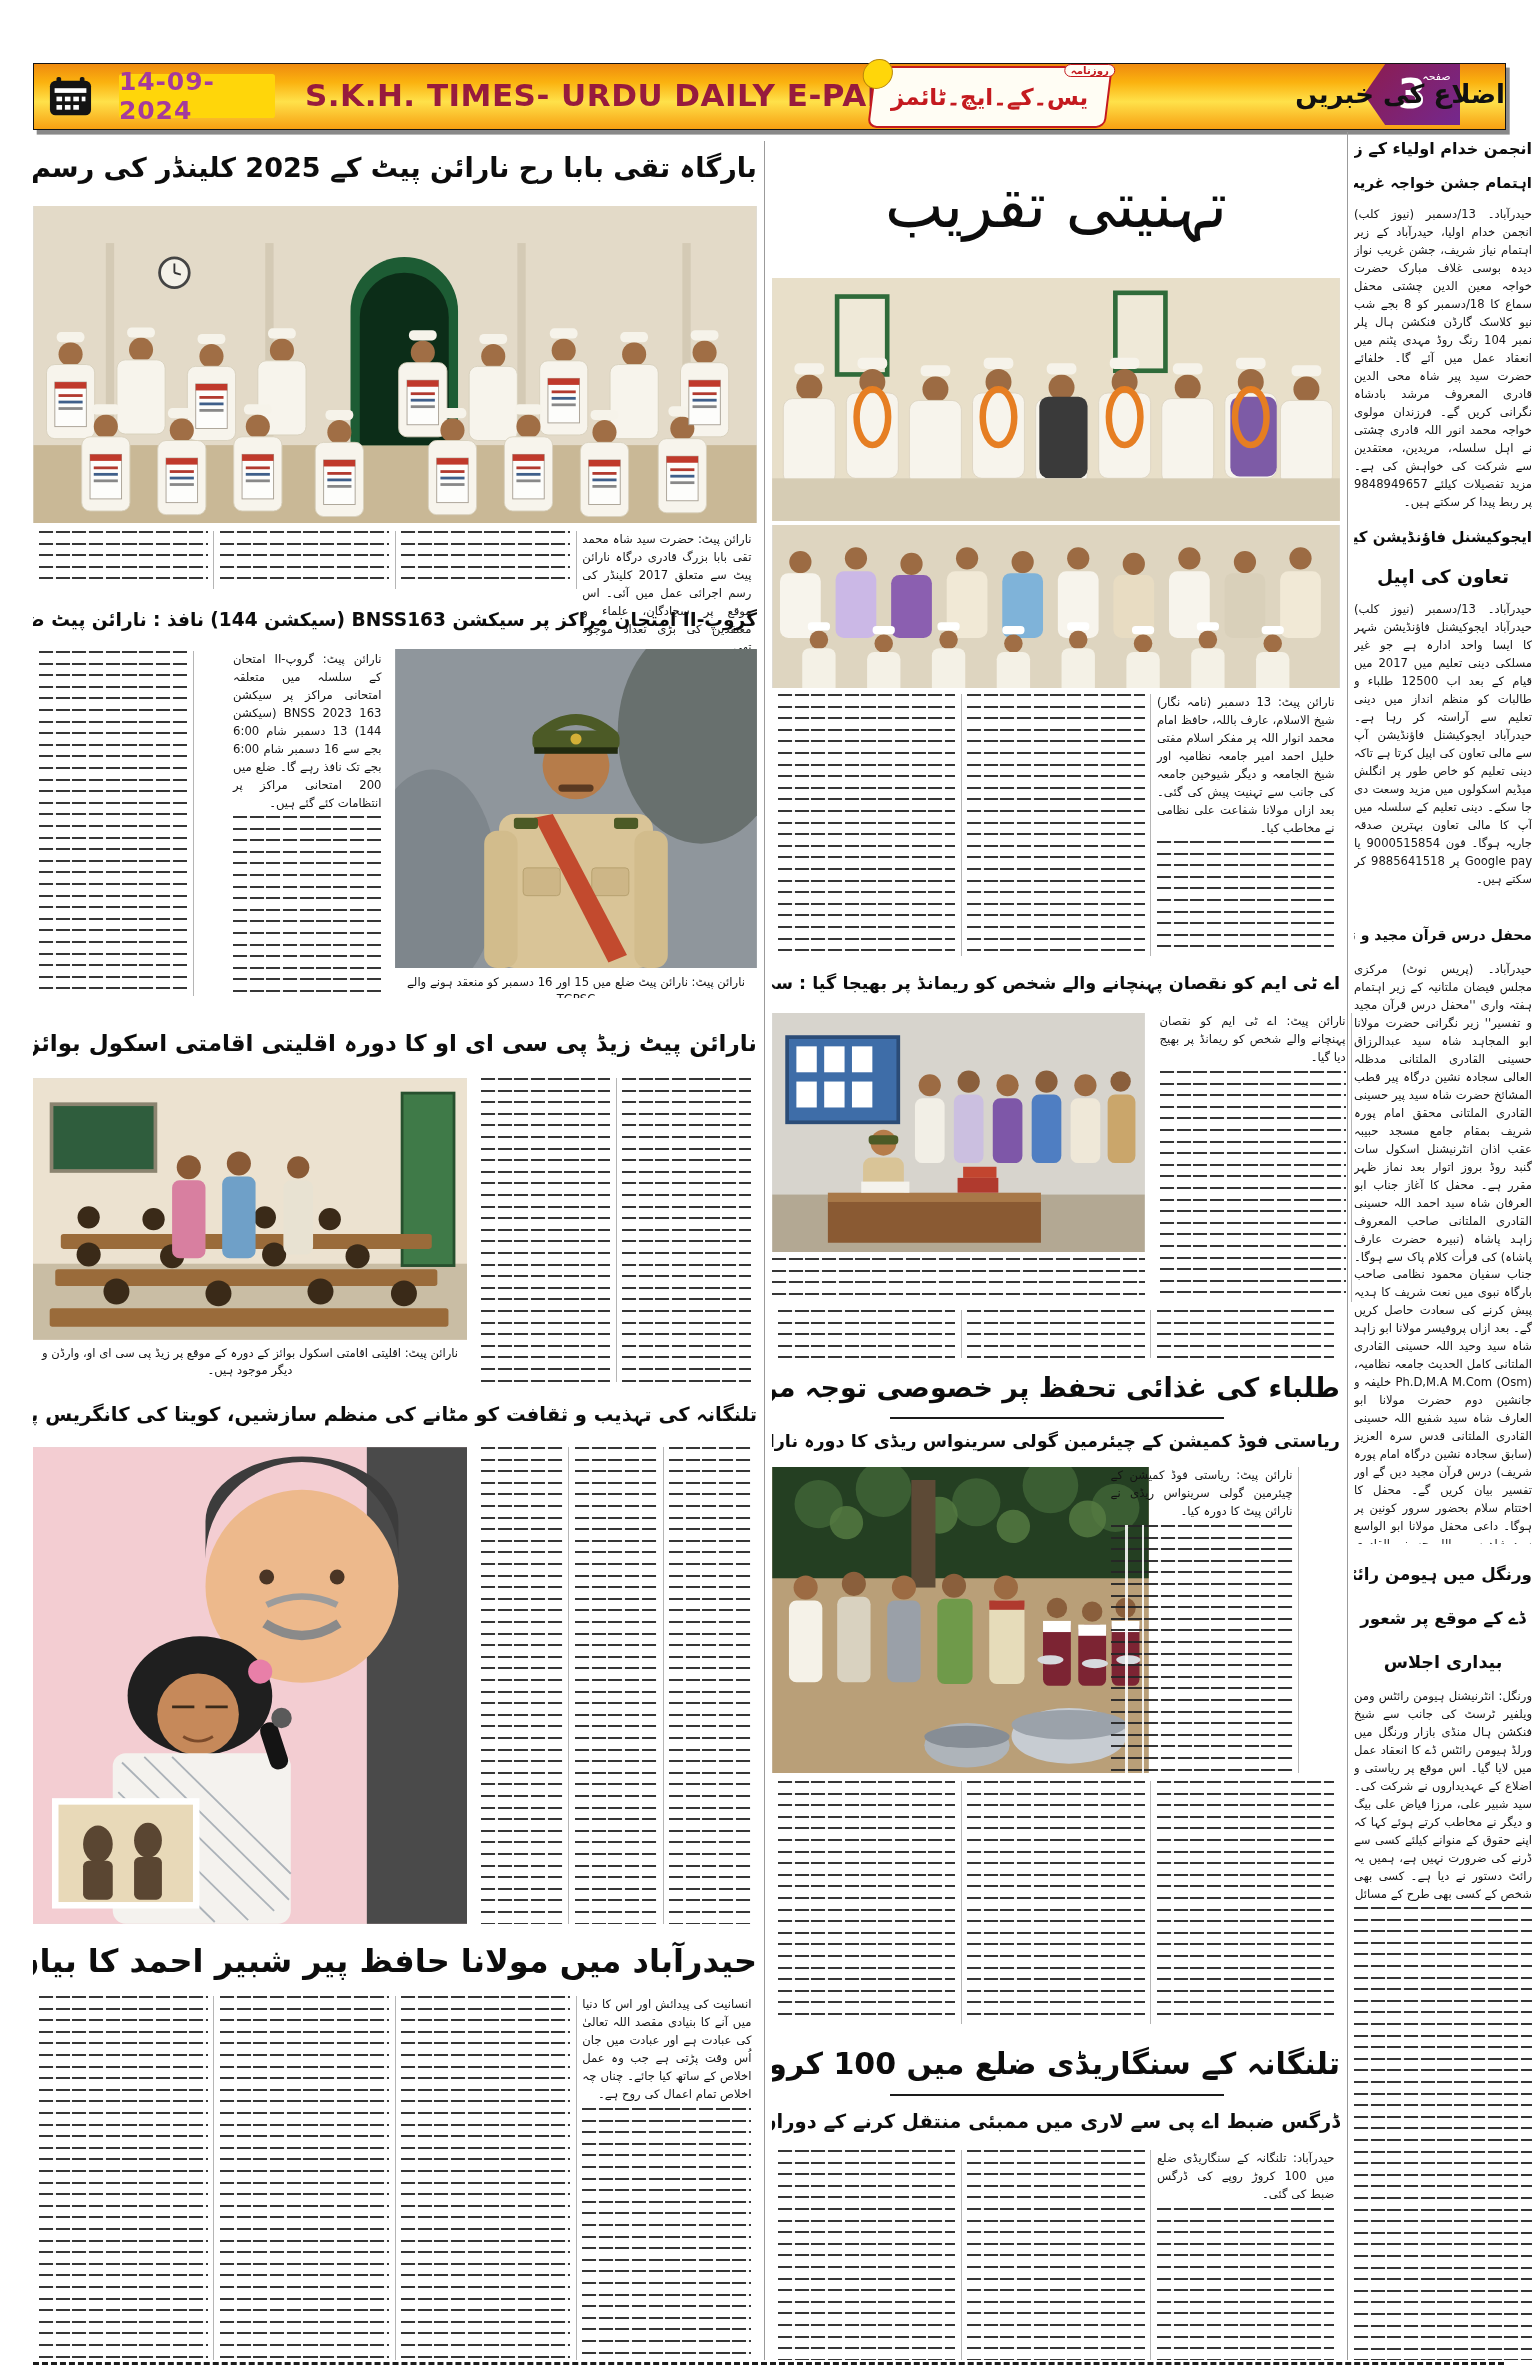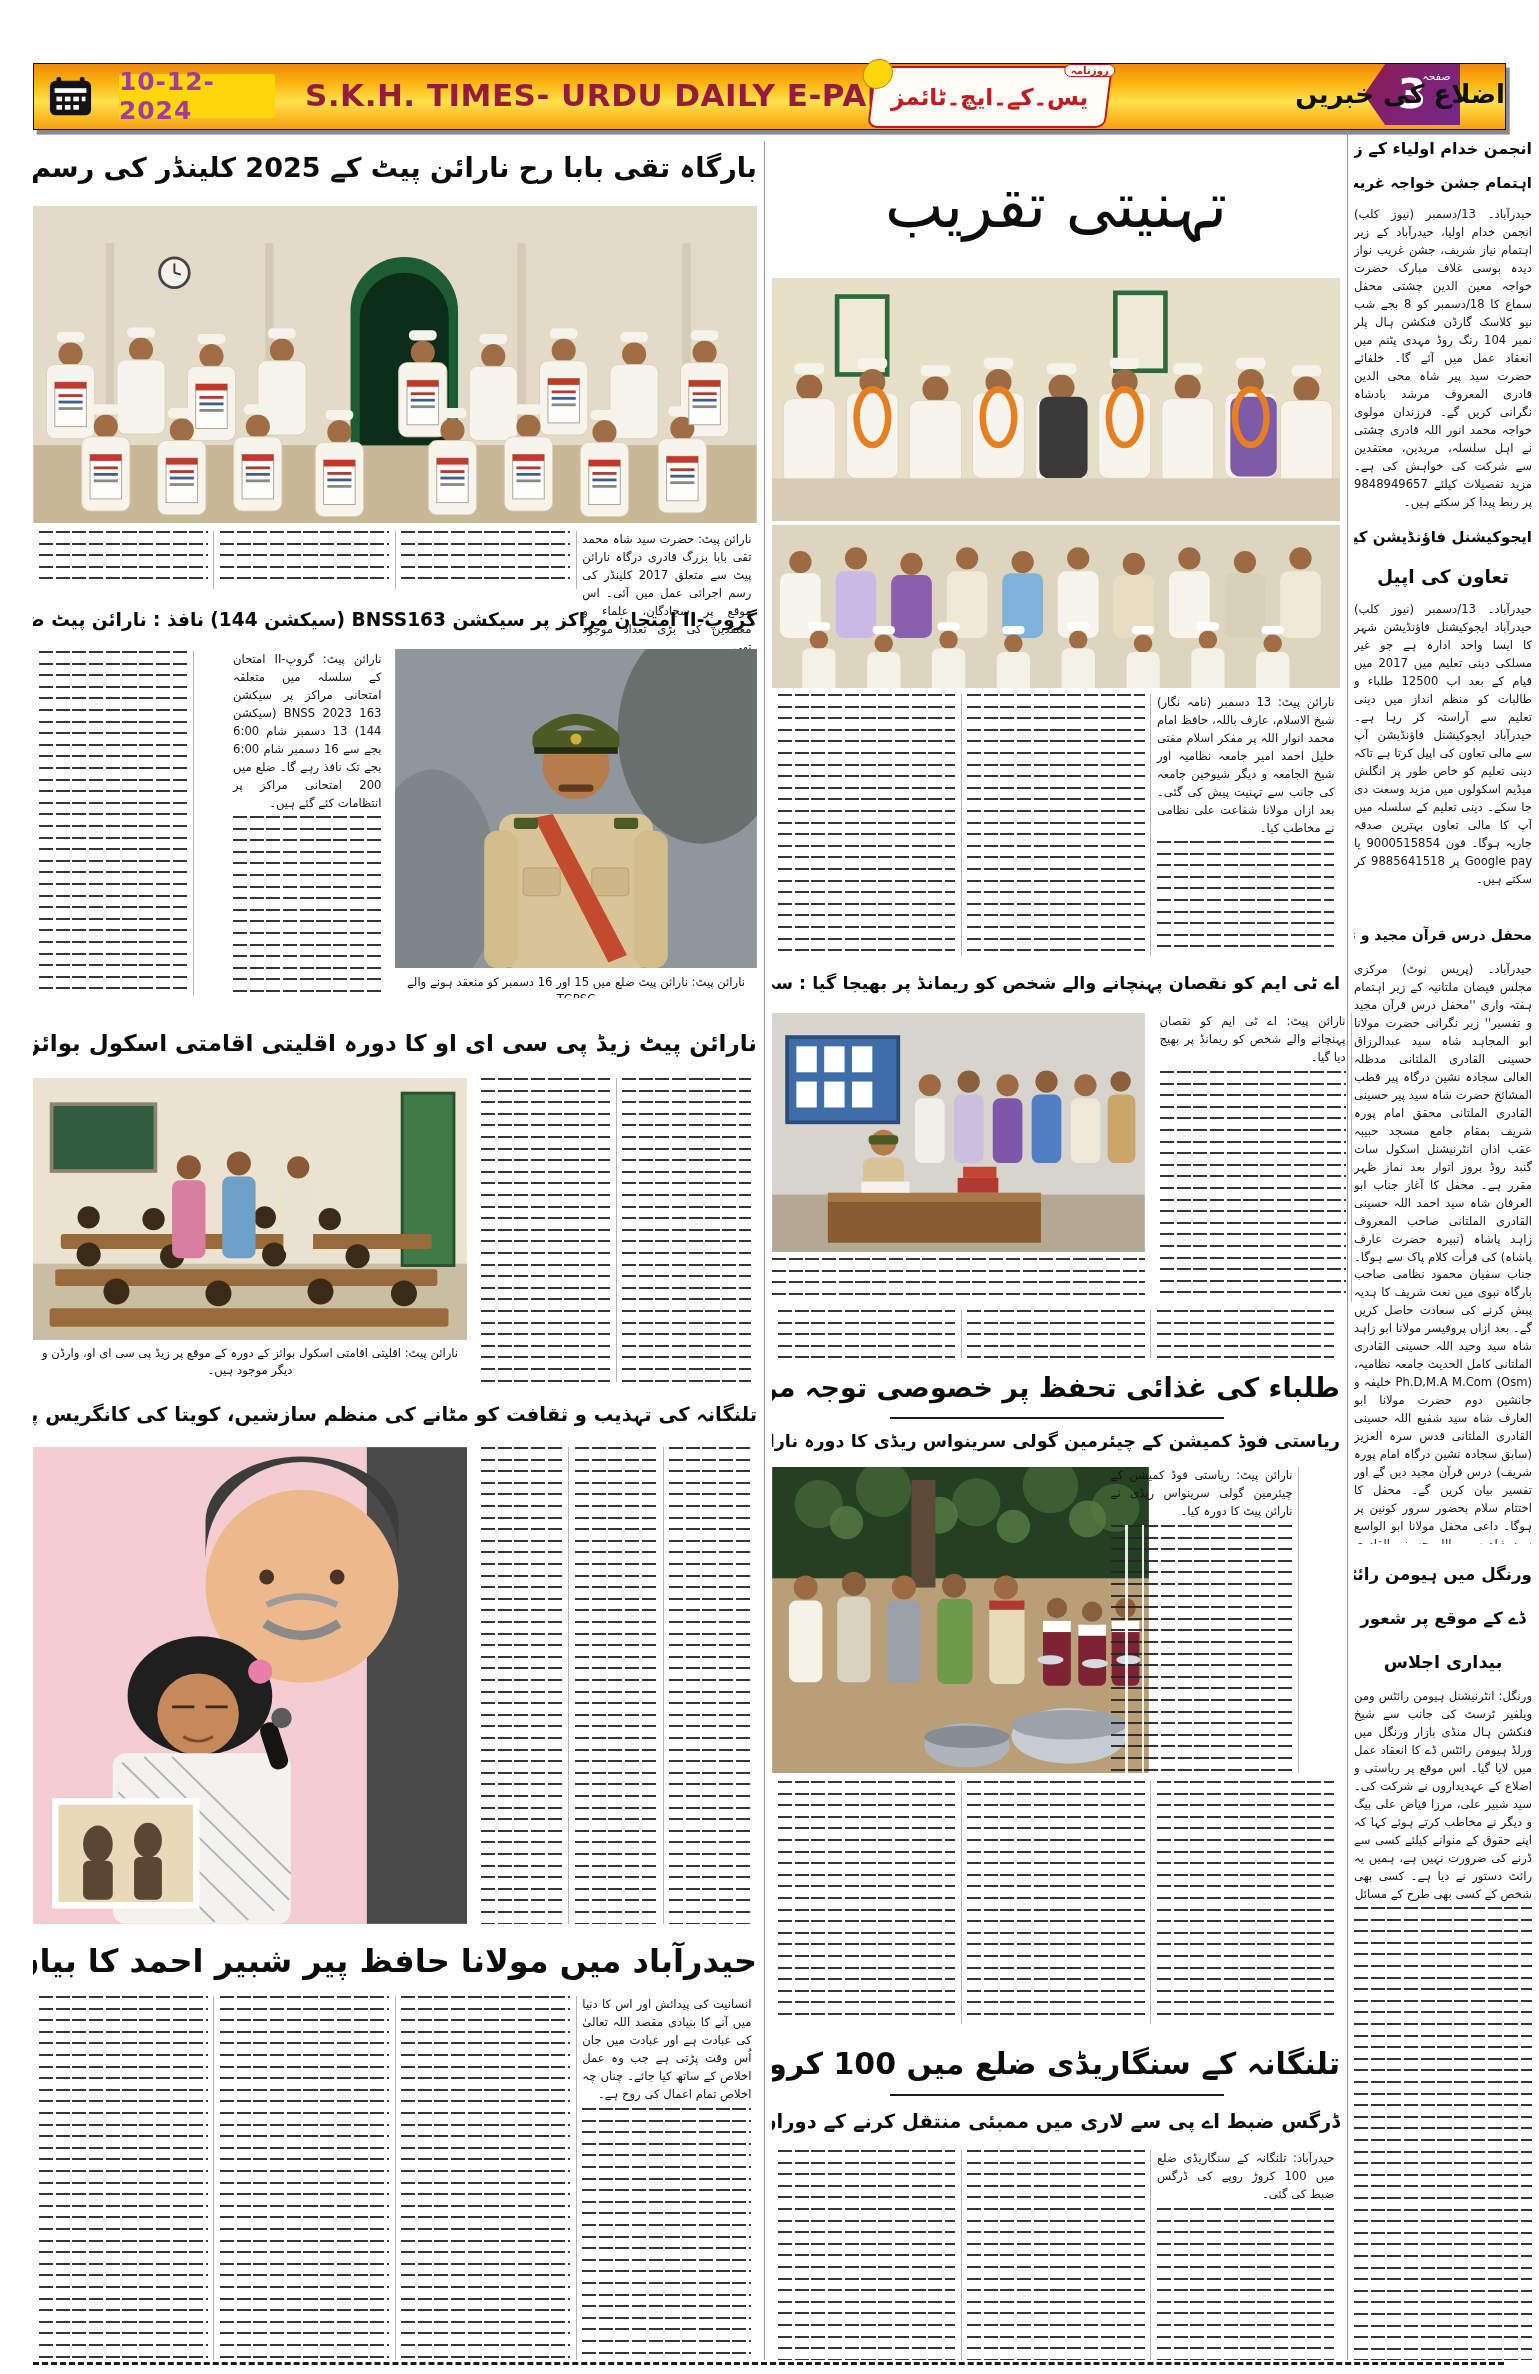--- a/index.html
+++ b/index.html
@@ -61,21 +61,21 @@
           <rect x="26" y="21" width="6" height="5"></rect>
           <rect x="35" y="21" width="4" height="5"></rect>
           <rect x="8" y="30" width="6" height="5"></rect>
           <rect x="17" y="30" width="6" height="5"></rect>
           <rect x="26" y="30" width="6" height="5"></rect>
         </g>
       </svg>
   </div>
 
   <div class="b datebox" style="left:85px;top:10.2px;width:156px;height:44px;">
-    <span>10-12-2024</span>
+    <span>14-09-2024</span>
   </div>
 
   <div class="b mast" style="left:271px;top:13px;width:566px;height:41px;text-align:center;">S.K.H. TIMES- URDU DAILY E-PAPER</div>
 
   <div class="b logo" style="left:837px;top:1.9px;width:234px;height:58px;">
     <span class="star"></span>
     <span class="roz u">روزنامہ</span>
     <span class="logotxt u">یس۔کے۔ایچ۔ٹائمز</span>
   </div>
 

